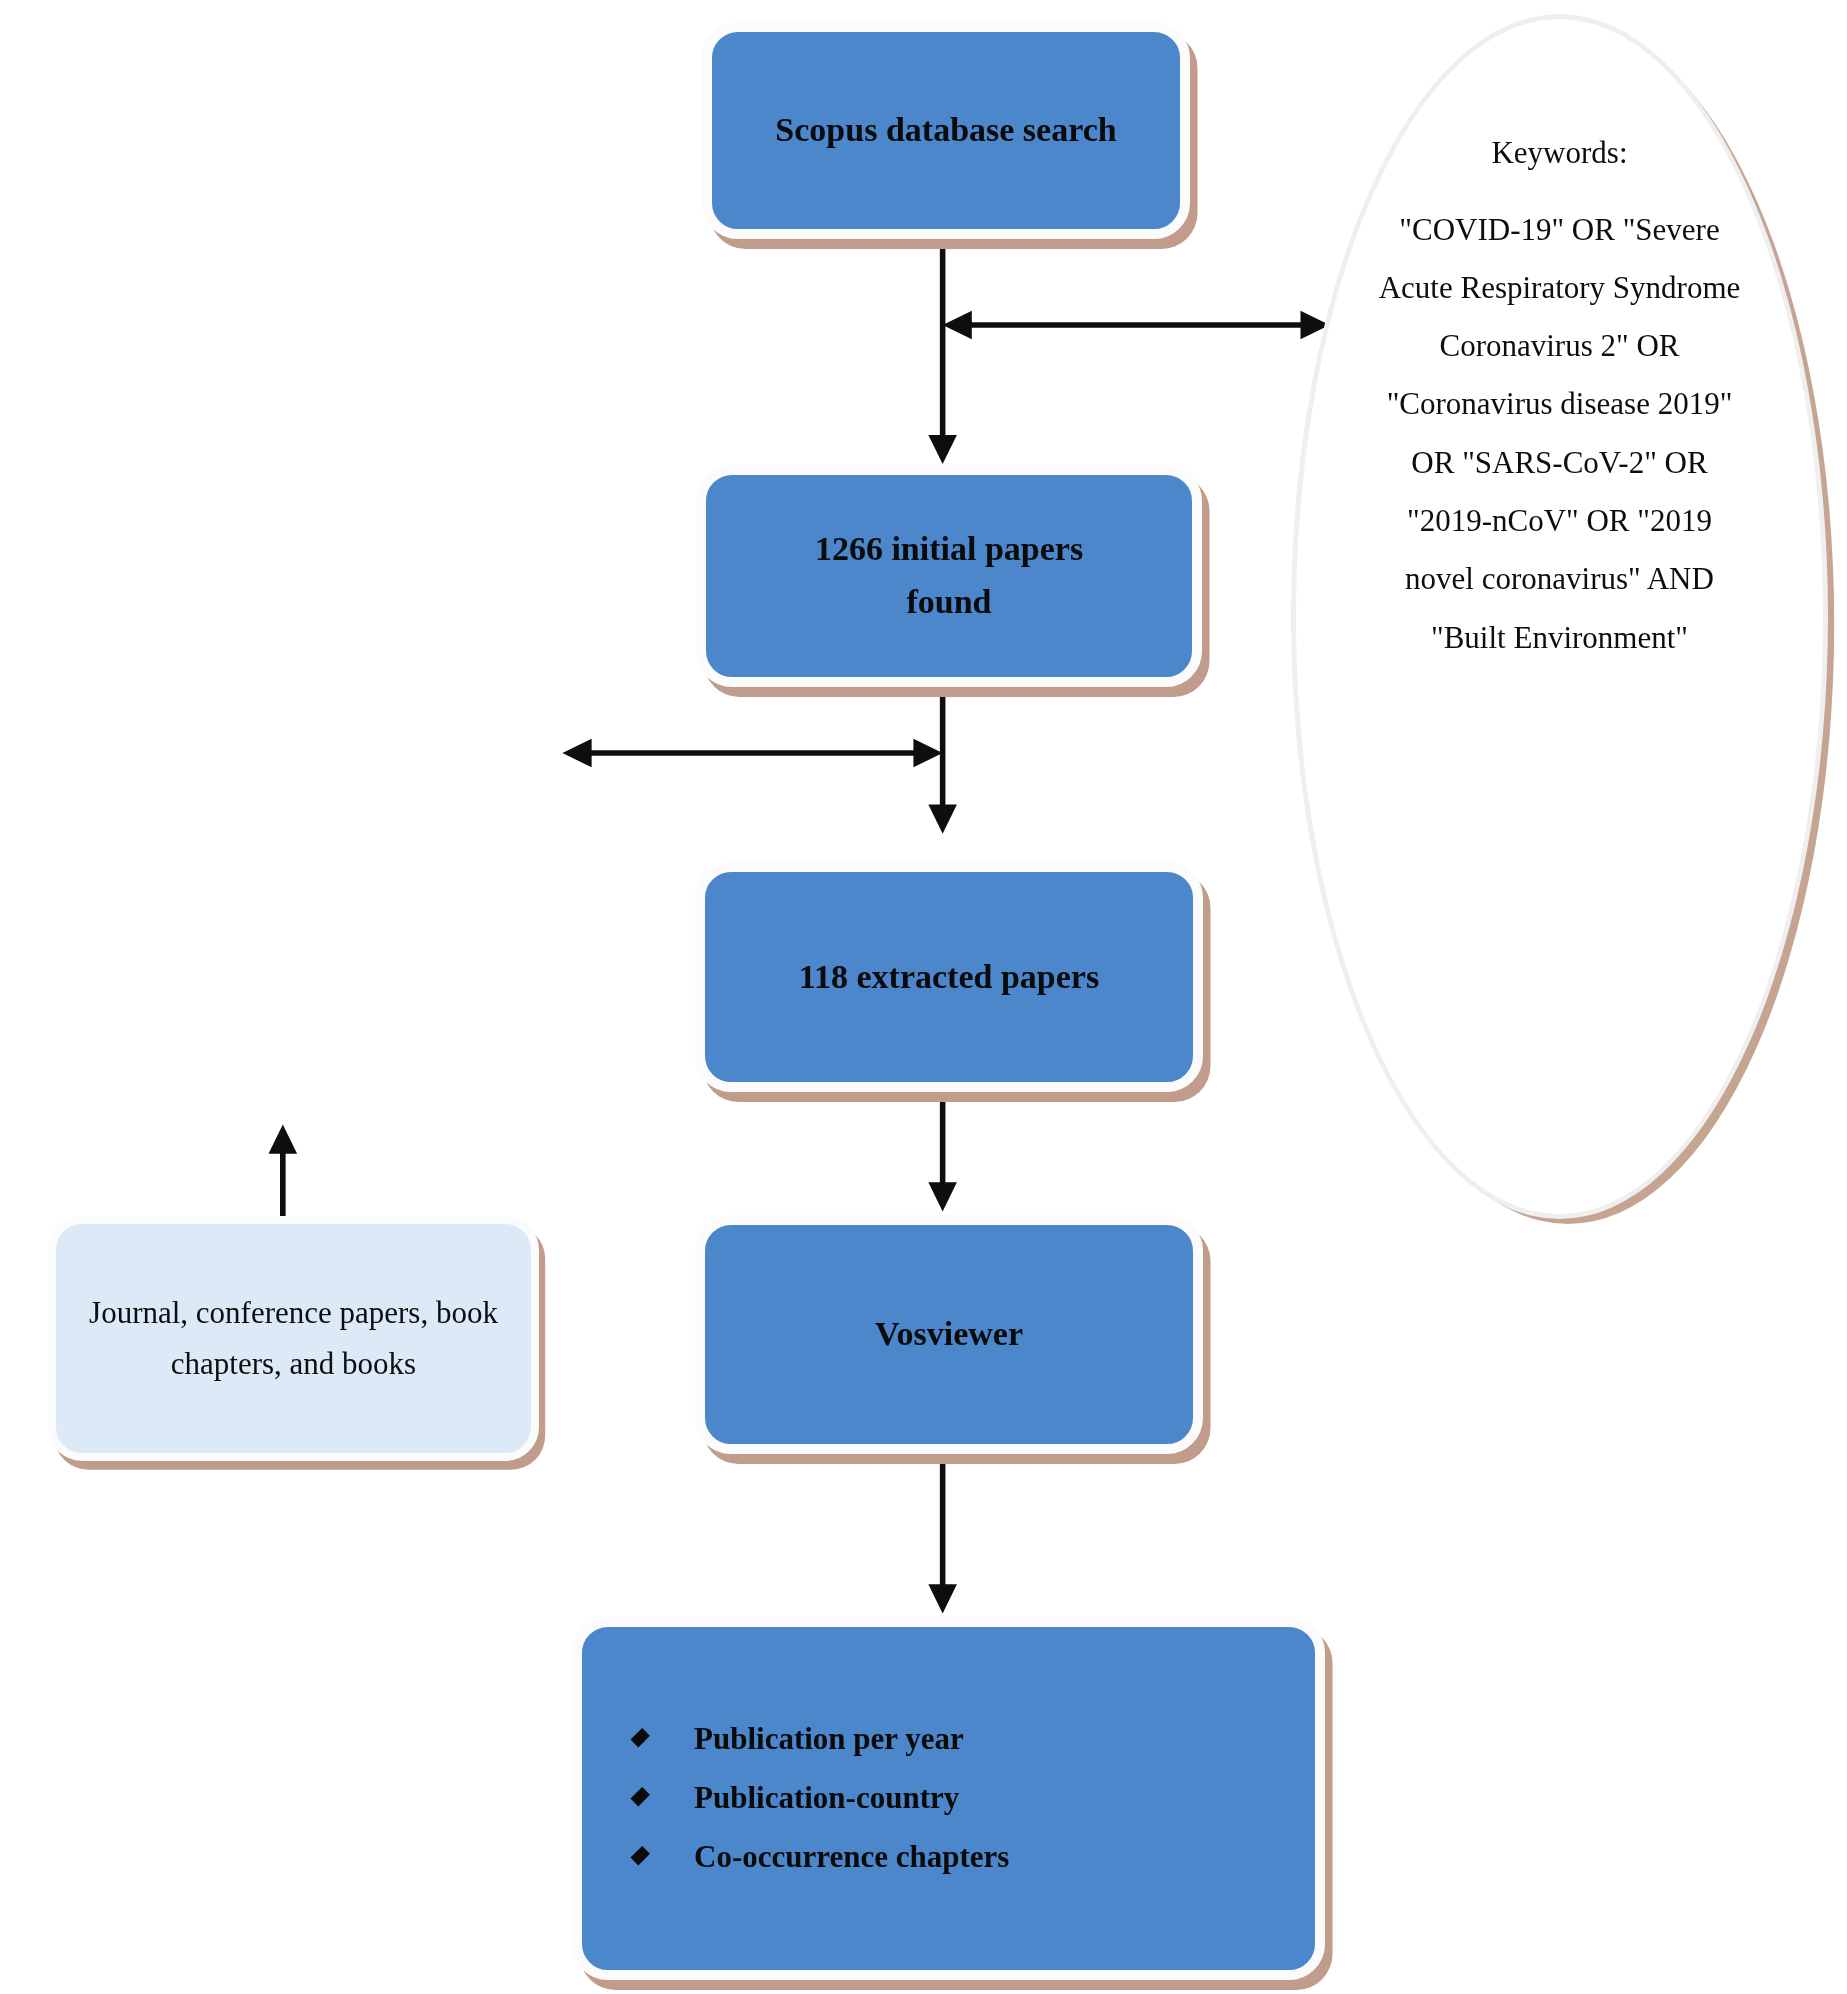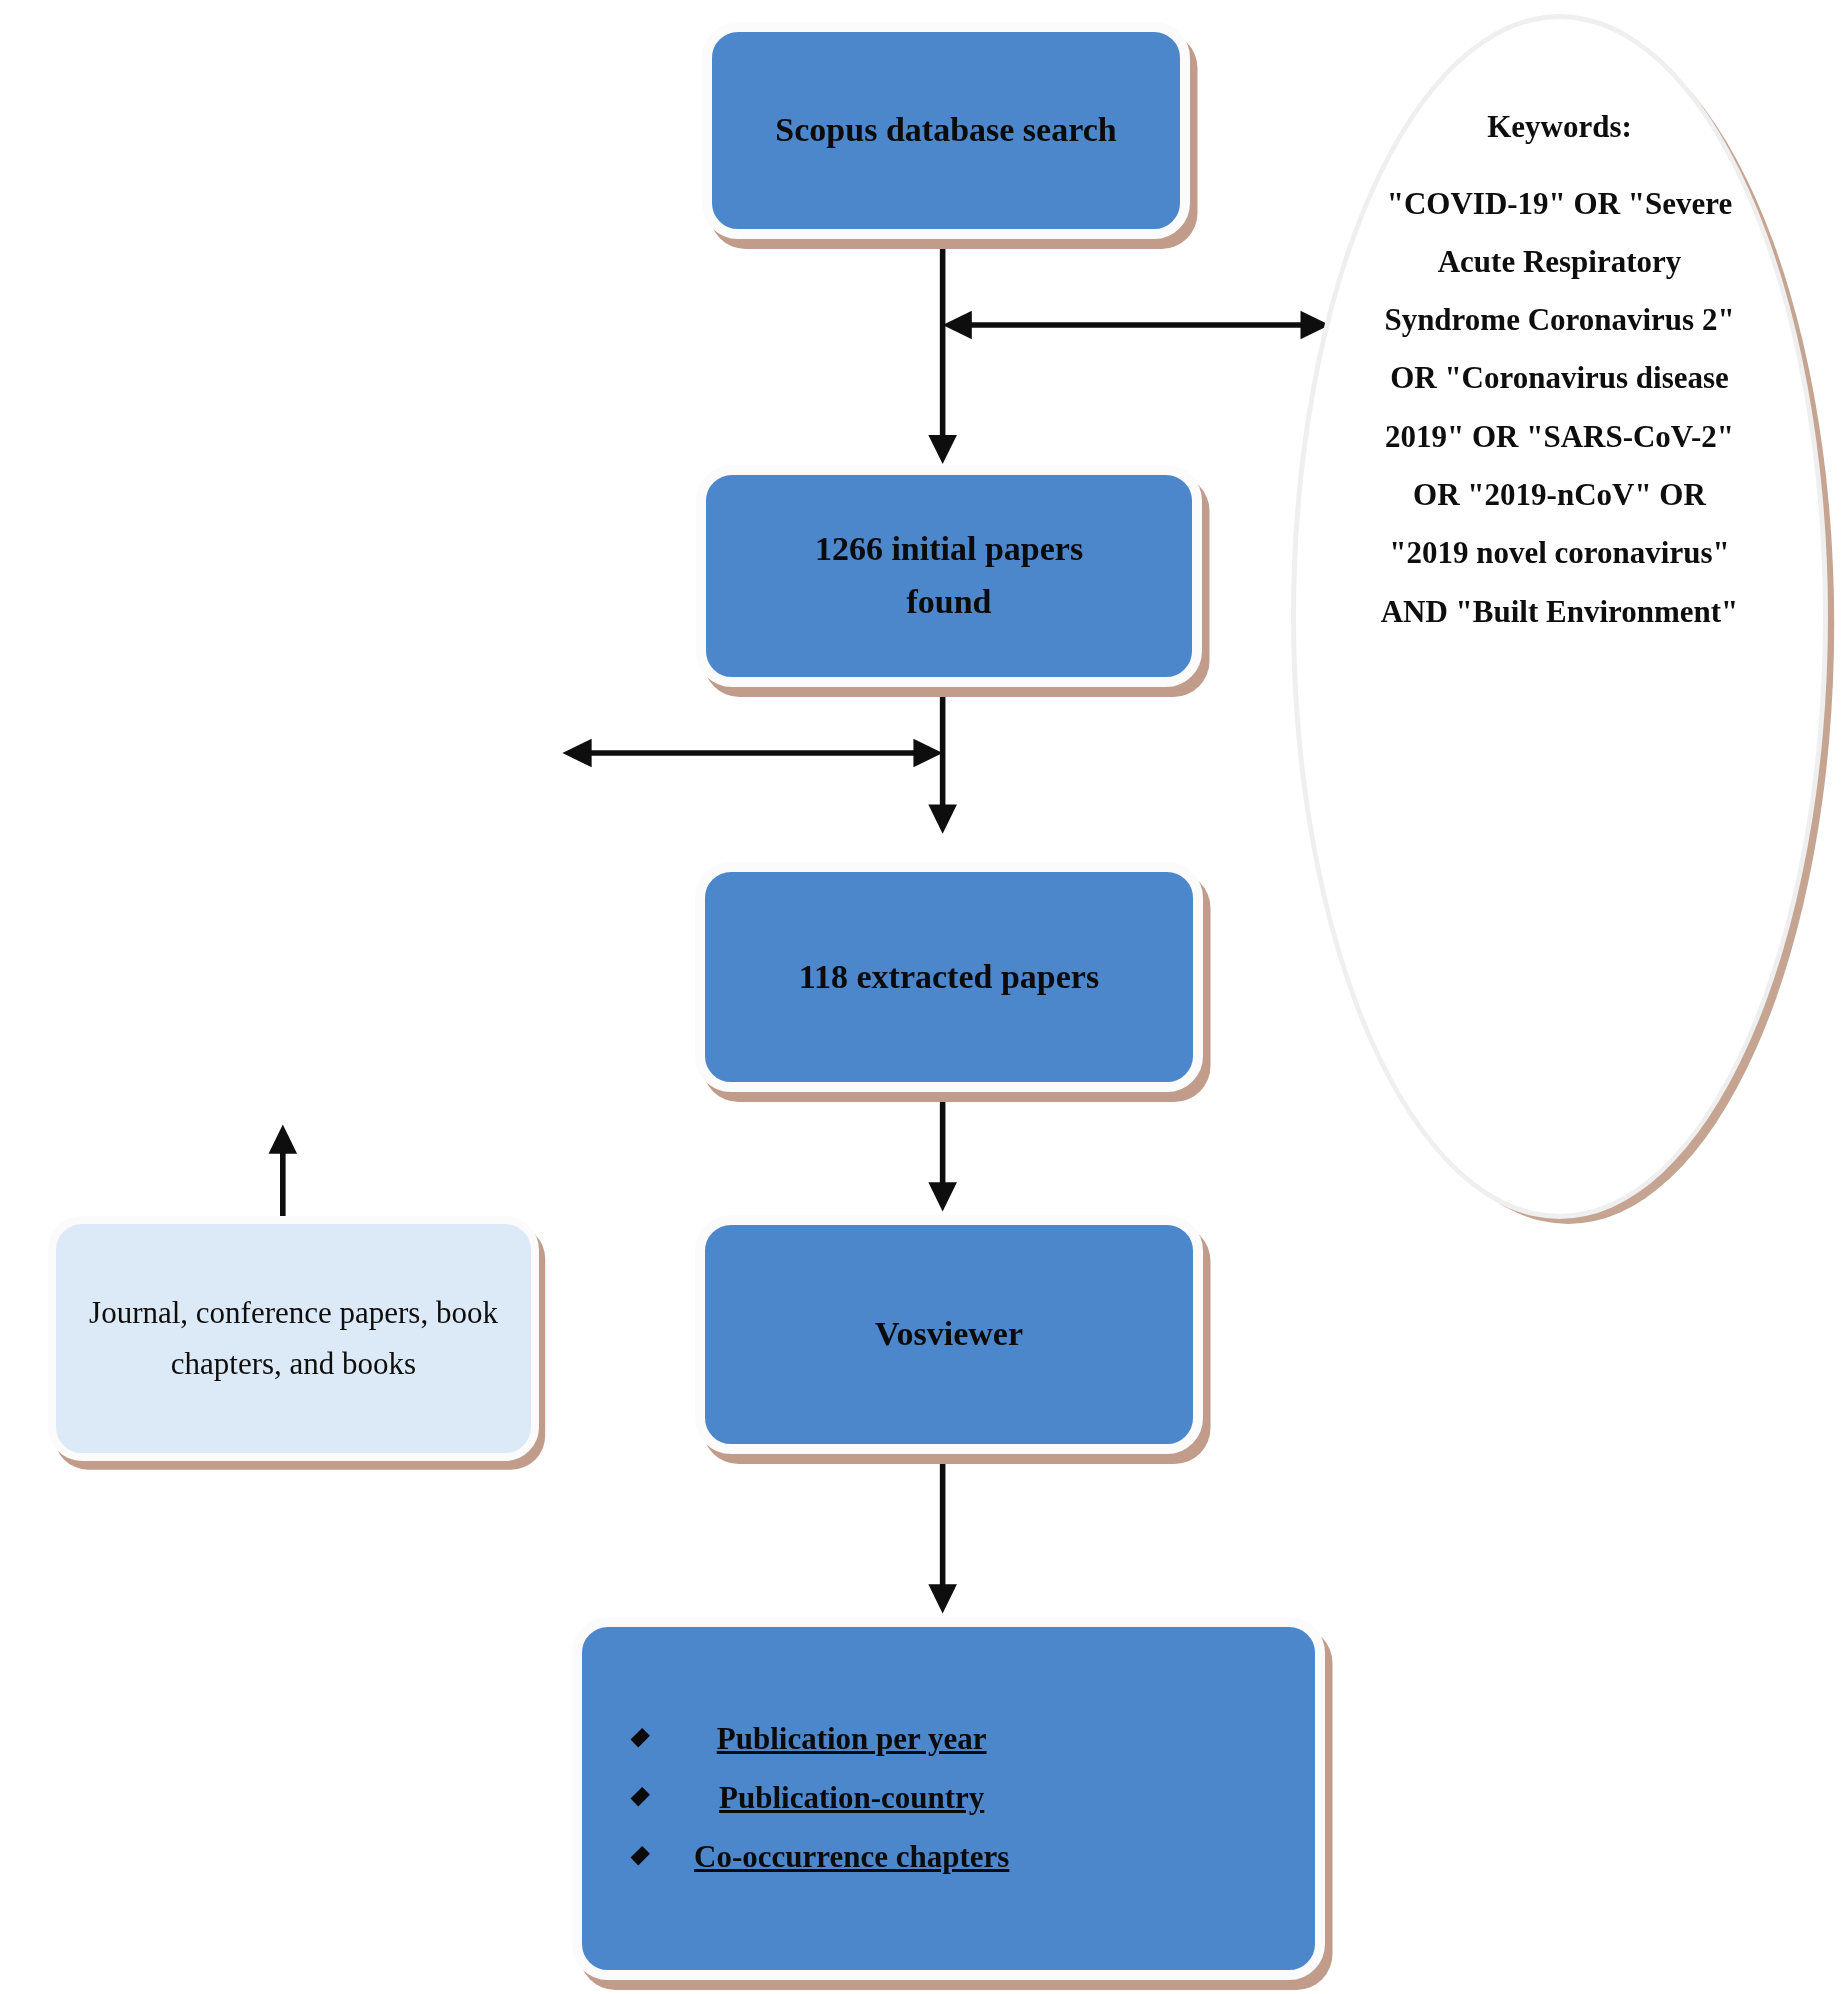--- a/index.html
+++ b/index.html
@@ -33,21 +33,21 @@
     line-height: 1.55;
     color: #0b0b0b;
   }
   #box-scopus    { left: 702px; top: 22px;   width: 488px; height: 217px; padding: 0 62px; }
   #box-initial   { left: 696px; top: 465px;  width: 506px; height: 222px; padding: 0 68px; }
   #box-extracted { left: 695px; top: 862px; width: 508px; height: 230px; padding: 0 50px;  }
   #box-vosviewer { left: 695px; top: 1215px; width: 508px; height: 239px; padding: 0 50px;  }
   #box-outputs {
     left: 572px; top: 1617px; width: 753px; height: 363px;
     align-items: center; justify-content: flex-start;
-    text-align: center; padding: 0 0 0 25px; text-decoration: underline;
+    text-align: left; padding: 0 0 0 25px;
   }
   
   #box-outputs ul {
     list-style: none;
     margin: 0;
     padding: 0 12.4px 0 87px;
   }
   #box-outputs li {
     position: relative;
     font-size: 31px;
@@ -106,21 +106,21 @@
   }
   .ellipse .e-title {
     font-size: 31px;
     margin: 0 0 30px 0;
   }
   .ellipse .e-body {
     font-size: 31px;
     line-height: 1.88;
     margin: 0;
   }
-  #ellipse-keywords .e-inner { width: 373px; margin-top: 90px; font-weight: bold; }
+  #ellipse-keywords .e-inner { width: 373px; margin-top: 116px; }
   #ellipse-subject  .e-inner { width: 348px; margin-top: 199px; }
   
   #arrow-layer {
     position: absolute;
     left: 0; top: 0;
     width: 1848px;
     height: 1995px;
     pointer-events: none;
   }
   #arrow-layer line { stroke: #0e0e0e; stroke-width: 9; }

